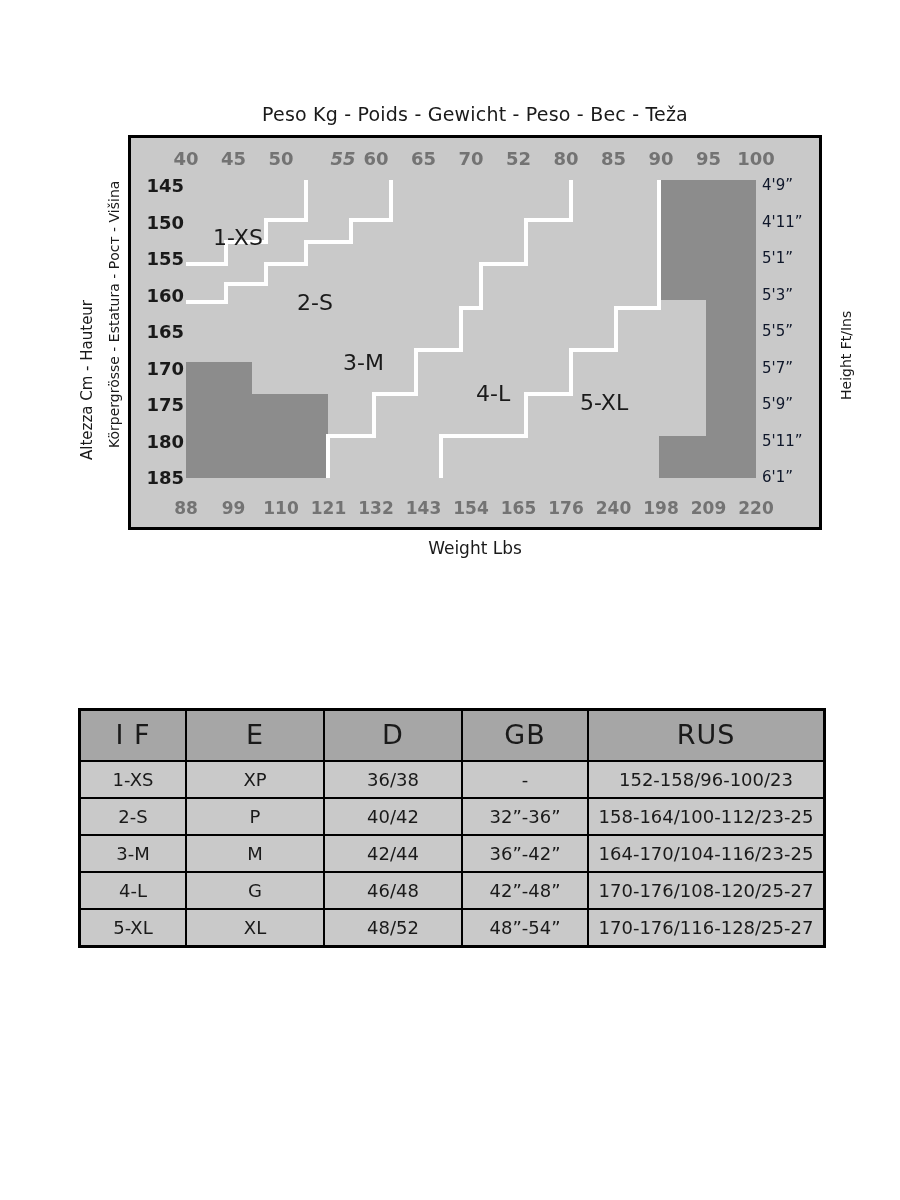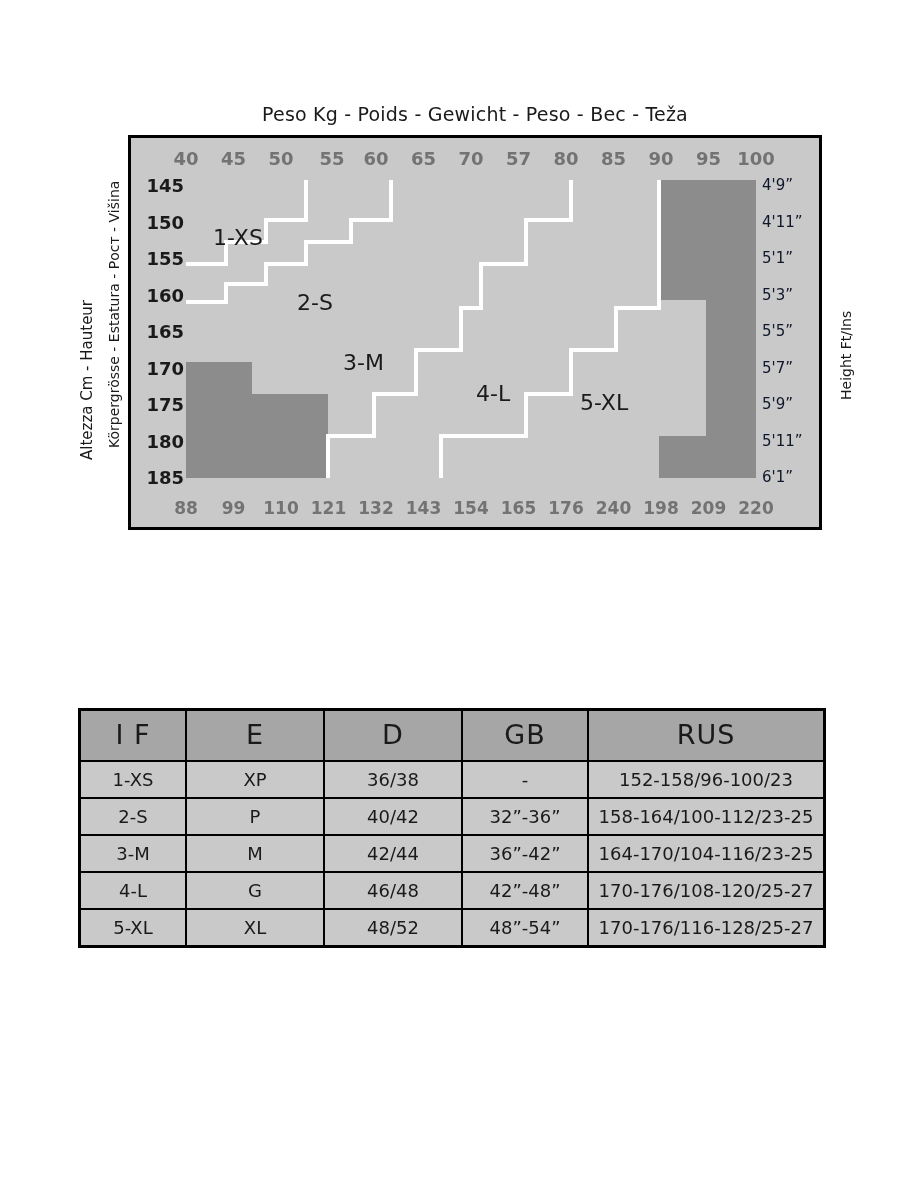--- a/index.html
+++ b/index.html
@@ -214,25 +214,25 @@
   <div class="vlabel" id="vlabel-outer">Altezza Cm - Hauteur</div>
   <div class="vlabel" id="vlabel-inner">Körpergrösse - Estatura - Рост - Višina</div>
   <div class="vlabel" id="vlabel-right">Height Ft/Ins</div>
 
   <div id="chart-frame"></div>
 
   <div id="kg-row">
       <div class="kgtick" style="left: 0px;">40</div>
       <div class="kgtick" style="left: 47.5px;">45</div>
       <div class="kgtick" style="left: 95px;">50</div>
-      <div class="kgtick" style="left: 146px;">55</div>
+      <div class="kgtick" style="left: 157px; font-style: italic;">55</div>
       <div class="kgtick" style="left: 190px;">60</div>
       <div class="kgtick" style="left: 237.5px;">65</div>
       <div class="kgtick" style="left: 285px;">70</div>
-      <div class="kgtick" style="left: 332.5px;">57</div>
+      <div class="kgtick" style="left: 332.5px;">52</div>
       <div class="kgtick" style="left: 380px;">80</div>
       <div class="kgtick" style="left: 427.5px;">85</div>
       <div class="kgtick" style="left: 475px;">90</div>
       <div class="kgtick" style="left: 522.5px;">95</div>
       <div class="kgtick" style="left: 570px;">100</div>
     </div>
   <div id="lbs-row">
       <div class="lbtick" style="left: 0px;">88</div>
       <div class="lbtick" style="left: 47.5px;">99</div>
       <div class="lbtick" style="left: 95px;">110</div>
@@ -291,20 +291,21 @@
       <path d="M 255 298 L 255 256 L 340 256 L 340 214 L 385 214 L 385 170 L 430 170 L 430 128 L 473 128 L 473 0"></path>
     </g>
   </svg>
 
   <div class="zone-label" style="left:213px; top:225px;">1-XS</div>
   <div class="zone-label" style="left:297px; top:290px;">2-S</div>
   <div class="zone-label" style="left:343px; top:350px;">3-M</div>
   <div class="zone-label" style="left:476px; top:381px;">4-L</div>
   <div class="zone-label" style="left:580px; top:390px;">5-XL</div>
 
+  <div id="chart-bottom-title">Weight Lbs</div>
 </div>
 
 <div id="table-block">
   <table class="sizes">
     <thead>
       <tr>
         <th class="col-if">I F</th>
         <th class="col-e">E</th>
         <th class="col-d">D</th>
         <th class="col-gb">GB</th>

